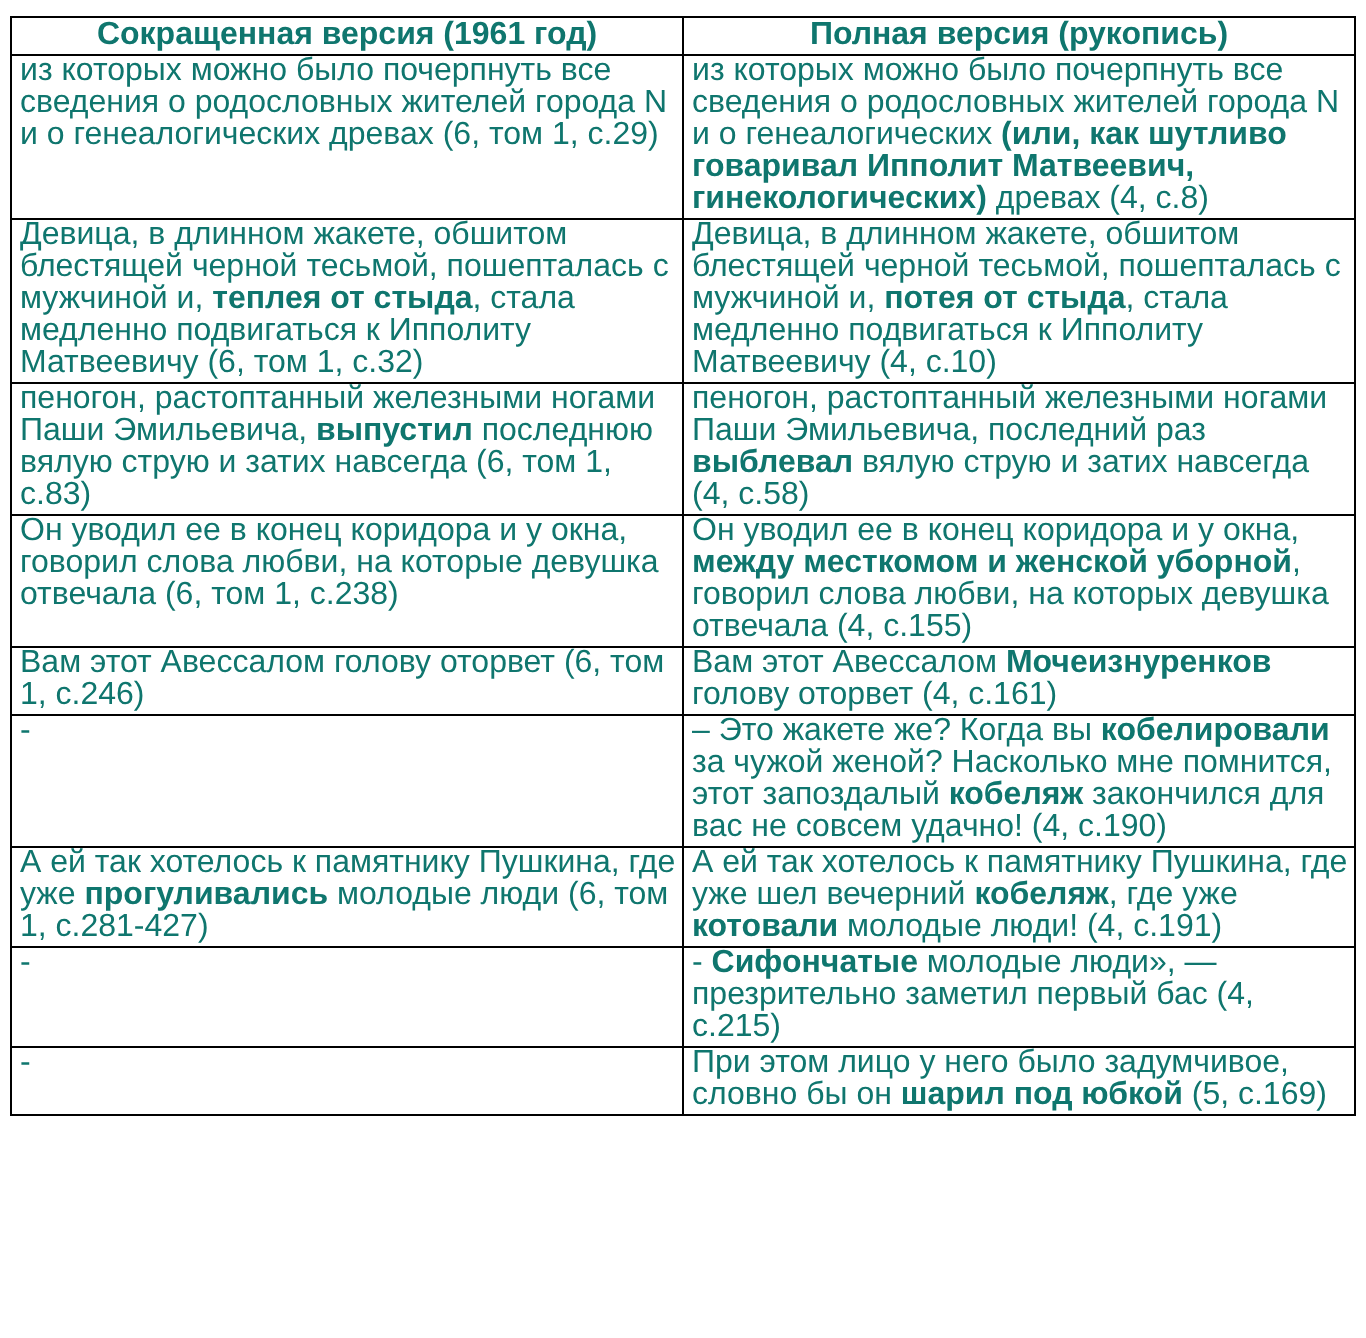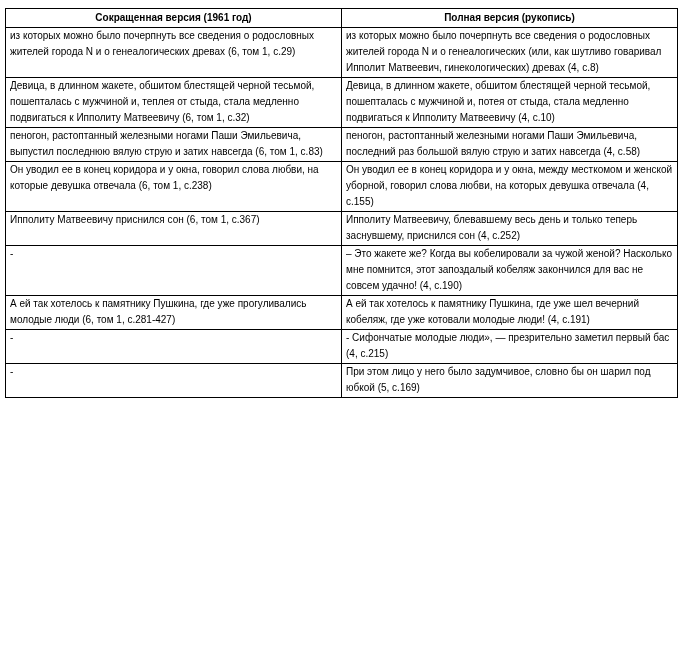--- a/index.html
+++ b/index.html
@@ -1,30 +1,30 @@
 <!DOCTYPE html>
 <html><head>
   <meta charset="utf-8">
   <style>
     html, body { margin: 0; padding: 0; background: #ffffff; }
     body { width: 683px; height: 669px; position: relative; overflow: hidden; }
     .tbl {
       position: absolute; left: 5px; top: 8px; width: 672px;
       border-collapse: collapse; table-layout: fixed;
-      font-family: "Liberation Sans", sans-serif; font-size: 10px; line-height: 16px;
-      color: #000000;
+      font-family: "Liberation Sans", sans-serif; font-size: 16px; line-height: 16px;
+      color: #0f766e;
     }
     .tbl col.c1 { width: 336px; }
     .tbl col.c2 { width: 336px; }
     .tbl th, .tbl td {
       border: 1px solid #000; vertical-align: top; padding: 0 3px 1px 4px;
       text-align: left; word-wrap: break-word;
     }
     .tbl th { font-weight: bold; text-align: center; padding: 1px 3px 1px 3px; }
-    .tbl b { font-weight: normal; text-align: center; }
+    .tbl b { font-weight: bold; text-align: center; }
   </style>
 </head>
 <body>
 
 <table class="tbl">
   <colgroup>
       <col class="c1">
       <col class="c2">
     </colgroup>
   <thead>
@@ -37,29 +37,29 @@
       <tr>
         <td><span>из которых можно было почерпнуть все сведения о родословных жителей города N и о генеалогических древах (6, том 1, с.29)</span></td>
         <td><span>из которых можно было почерпнуть все сведения о родословных жителей города N и о генеалогических </span><b>(или, как шутливо говаривал Ипполит Матвеевич, гинекологических)</b><span> древах (4, с.8)</span></td>
       </tr>
       <tr>
         <td><span>Девица, в длинном жакете, обшитом блестящей черной тесьмой, пошепталась с мужчиной и, </span><b>теплея от стыда</b><span>, стала медленно подвигаться к Ипполиту Матвеевичу (6, том 1, с.32)</span></td>
         <td><span>Девица, в длинном жакете, обшитом блестящей черной тесьмой, пошепталась с мужчиной и, </span><b>потея от стыда</b><span>, стала медленно подвигаться к Ипполиту Матвеевичу (4, с.10)</span></td>
       </tr>
       <tr>
         <td><span>пеногон, растоптанный железными ногами Паши Эмильевича, </span><b>выпустил</b><span> последнюю вялую струю и затих навсегда (6, том 1, с.83)</span></td>
-        <td><span>пеногон, растоптанный железными ногами Паши Эмильевича, последний раз </span><b>большой</b><span> вялую струю и затих навсегда (4, с.58)</span></td>
+        <td><span>пеногон, растоптанный железными ногами Паши Эмильевича, последний раз </span><b>выблевал</b><span> вялую струю и затих навсегда (4, с.58)</span></td>
       </tr>
       <tr>
         <td><span>Он уводил ее в конец коридора и у окна, говорил слова любви, на которые девушка отвечала (6, том 1, с.238)</span></td>
         <td><span>Он уводил ее в конец коридора и у окна, </span><b>между месткомом и женской уборной</b><span>, говорил слова любви, на которых девушка отвечала (4, с.155)</span></td>
       </tr>
       <tr>
-        <td><span>Ипполиту Матвеевичу приснился сон (6, том 1, с.367)</span></td>
-        <td><span>Ипполиту Матвеевичу, </span><b>блевавшему весь день и только теперь заснувшему</b><span>, приснился сон (4, с.252)</span></td>
+        <td><span>Вам этот Авессалом голову оторвет (6, том 1, с.246)</span></td>
+        <td><span>Вам этот Авессалом </span><b>Мочеизнуренков</b><span> голову оторвет (4, с.161)</span></td>
       </tr>
       <tr>
         <td><span>-</span></td>
         <td><span>– Это жакете же? Когда вы </span><b>кобелировали</b><span> за чужой женой? Насколько мне помнится, этот запоздалый </span><b>кобеляж</b><span> закончился для вас не совсем удачно! (4, с.190)</span></td>
       </tr>
       <tr>
         <td><span>А ей так хотелось к памятнику Пушкина, где уже </span><b>прогуливались</b><span> молодые люди (6, том 1, с.281-427)</span></td>
         <td><span>А ей так хотелось к памятнику Пушкина, где уже шел вечерний </span><b>кобеляж</b><span>, где уже </span><b>котовали</b><span> молодые люди! (4, с.191)</span></td>
       </tr>
       <tr>

